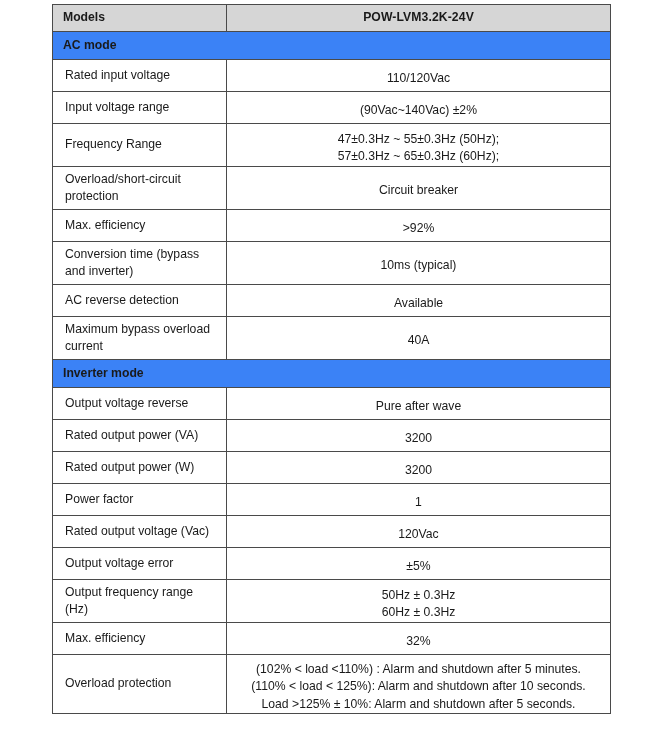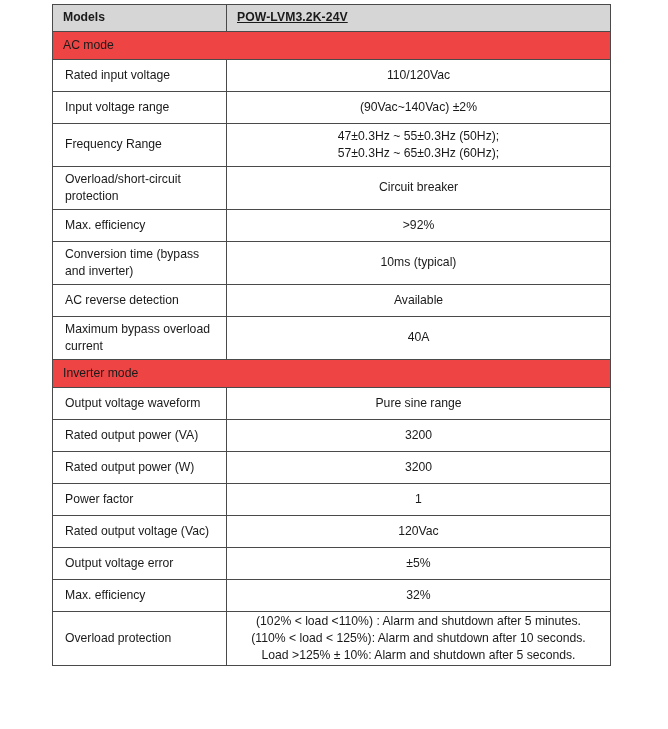--- a/index.html
+++ b/index.html
@@ -45,47 +45,47 @@
   }
 
   
   tr.header-row td {
     background: #d6d6d6;
     font-weight: bold;
     font-size: 12.2px;
     height: 26px;
   }
   tr.header-row td.val {
-    text-align: left;
+    text-align: center;
     letter-spacing: 0.1px;
-    text-decoration: underline;
   }
 
   
   tr.section-row td {
-    font-weight: normal;
+    font-weight: bold;
     height: 27px;
-    background: #ef4444;
+    background: #3b82f6;
   }
 
   
   tr.data-row td.lbl {
     text-align: left;
     padding-left: 12px;
   }
   tr.data-row td.val {
     text-align: center;
   }
 
   .h-1 td { height: 31px; }
   .h-2 td { height: 42px; }
   .h-3 td { height: 53px; }
 
   .cell-lines {
     display: block;
+    margin-top: 6px;
   }
   .cell-lines span {
     display: block;
   }
 
   
   td.val .cell-lines span { text-align: center; }
 </style>
 </head>
 <body>
@@ -166,24 +166,24 @@
           <td class="val">
             <span class="cell-lines">
               <span>40A</span>
             </span>
           </td>
         </tr>
         <tr class="section-row">
           <td colspan="2">Inverter mode</td>
         </tr>
         <tr class="data-row h-1">
-          <td class="lbl">Output voltage waveform</td>
-          <td class="val">
-            <span class="cell-lines">
-              <span>Pure sine range</span>
+          <td class="lbl">Output voltage reverse</td>
+          <td class="val">
+            <span class="cell-lines">
+              <span>Pure after wave</span>
             </span>
           </td>
         </tr>
         <tr class="data-row h-1">
           <td class="lbl">Rated output power (VA)</td>
           <td class="val">
             <span class="cell-lines">
               <span>3200</span>
             </span>
           </td>
@@ -210,20 +210,29 @@
             <span class="cell-lines">
               <span>120Vac</span>
             </span>
           </td>
         </tr>
         <tr class="data-row h-1">
           <td class="lbl">Output voltage error</td>
           <td class="val">
             <span class="cell-lines">
               <span>±5%</span>
+            </span>
+          </td>
+        </tr>
+        <tr class="data-row h-2">
+          <td class="lbl">Output frequency range (Hz)</td>
+          <td class="val">
+            <span class="cell-lines">
+              <span>50Hz ± 0.3Hz</span>
+              <span>60Hz ± 0.3Hz</span>
             </span>
           </td>
         </tr>
         <tr class="data-row h-1">
           <td class="lbl">Max. efficiency</td>
           <td class="val">
             <span class="cell-lines">
               <span>32%</span>
             </span>
           </td>

